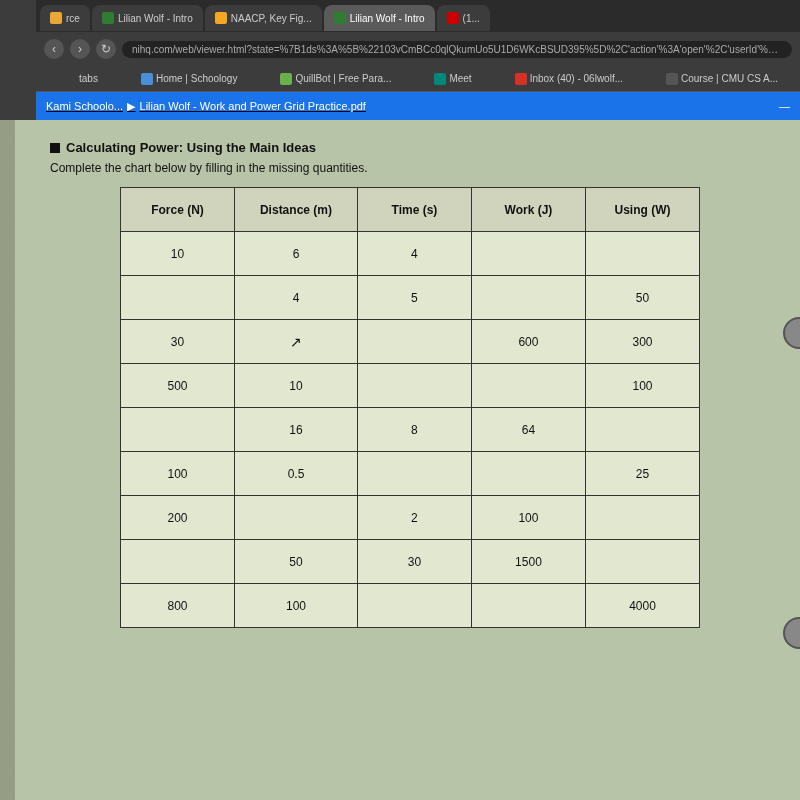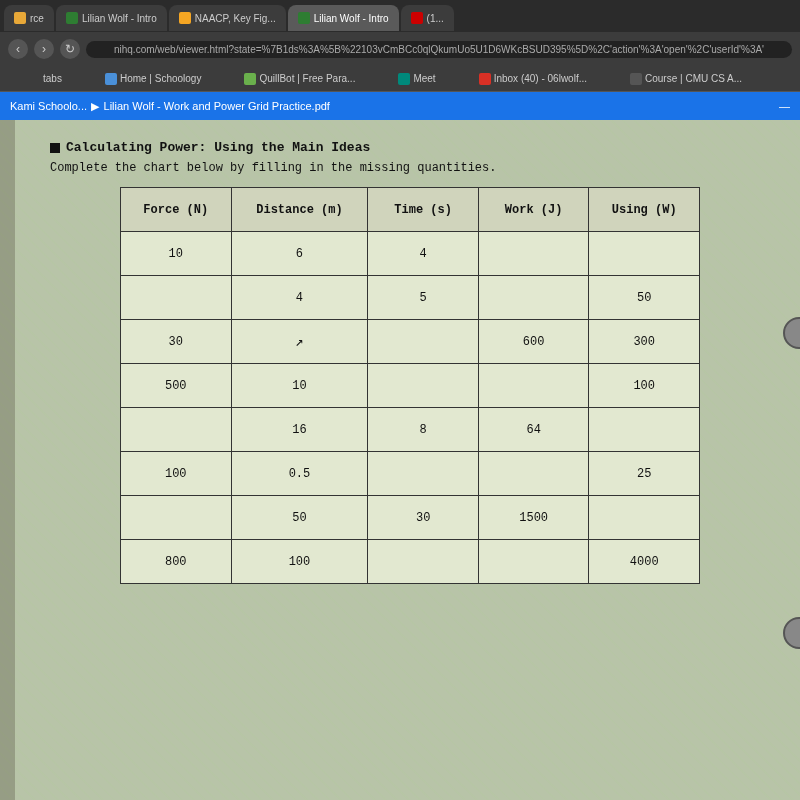--- a/index.html
+++ b/index.html
@@ -9,20 +9,21 @@
       overflow: hidden;
       font-family: Arial, sans-serif;
       font-size: 12px;
       background: #2b2b2b;
     }
 
     
     .browser-chrome {
       background: #3c3c3c;
       width: 100%;
+      padding-left: 36px;
     }
 
     .tab-bar {
       display: flex;
       align-items: center;
       background: #2b2b2b;
       padding: 4px 4px 0 4px;
       height: 32px;
       overflow: hidden;
     }
@@ -132,20 +133,21 @@
 
     .kami-toolbar span {
       font-size: 11px;
       color: #fff;
     }
 
     .kami-breadcrumb {
       display: flex;
       align-items: center;
       gap: 4px;
+      text-decoration: underline;
     }
 
     .kami-sep {
       color: #aad4f5;
     }
 
     
     .page-content {
       background: #b8c4a8;
       background-image:
@@ -303,21 +305,21 @@
       <span>Kami Schoolo...</span>
       <span class="kami-sep">▶</span>
       <span>Lilian Wolf - Work and Power Grid Practice.pdf</span>
     </div>
     <div style="margin-left:auto;">
       <span style="color:#fff; cursor:pointer;">—</span>
     </div>
   </div>
 </div>
 
-<div class="page-content" style="position:relative; height: calc(800px - 120px); overflow:hidden;font-family:Liberation Mono, monospace;">
+<div class="page-content" style="position:relative; height: calc(800px - 120px); overflow:hidden;">
   <div class="left-sidebar"></div>
 
   <div style="padding-left: 20px;">
 
     <div class="section-title">
       <span class="section-title-square"></span>
       <span>Calculating Power: Using the Main Ideas</span>
     </div>
 
     <p class="instructions">Complete the chart below by filling in the missing quantities.</p>
@@ -370,20 +372,27 @@
               <td></td>
             </tr>
             <tr>
               <td>100</td>
               <td>0.5</td>
               <td></td>
               <td></td>
               <td>25</td>
             </tr>
             <tr>
+              <td>200</td>
+              <td></td>
+              <td>2</td>
+              <td>100</td>
+              <td></td>
+            </tr>
+            <tr>
               <td></td>
               <td>50</td>
               <td>30</td>
               <td>1500</td>
               <td></td>
             </tr>
             <tr>
               <td>800</td>
               <td>100</td>
               <td></td>

